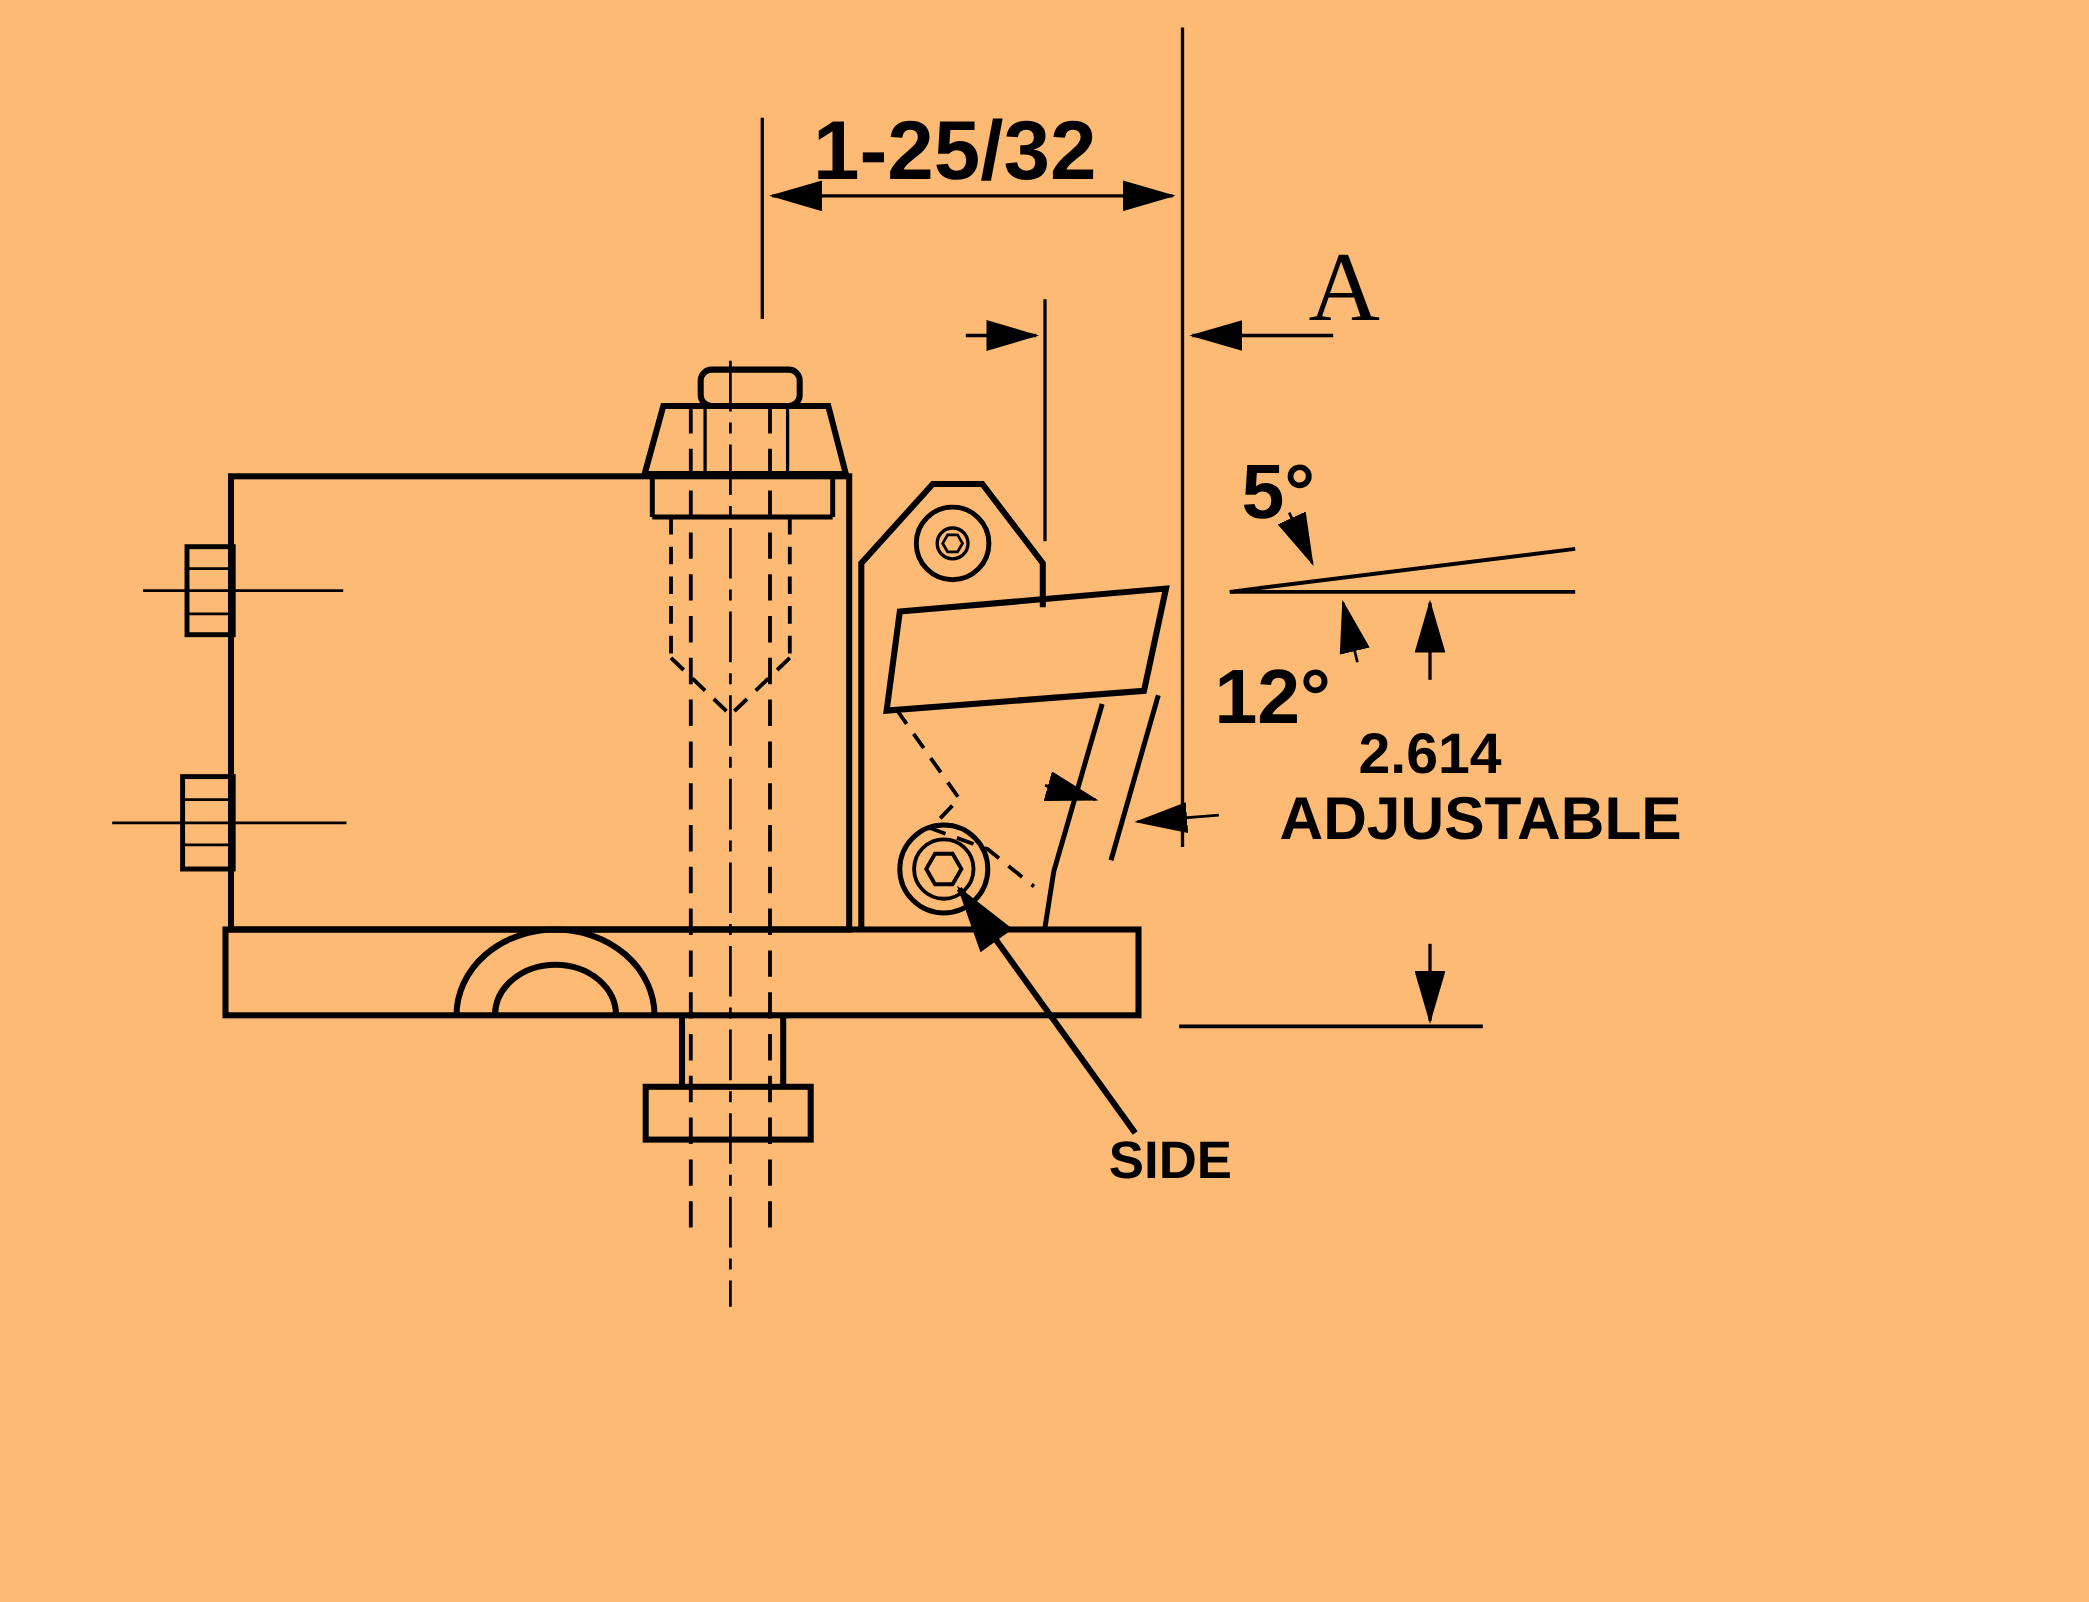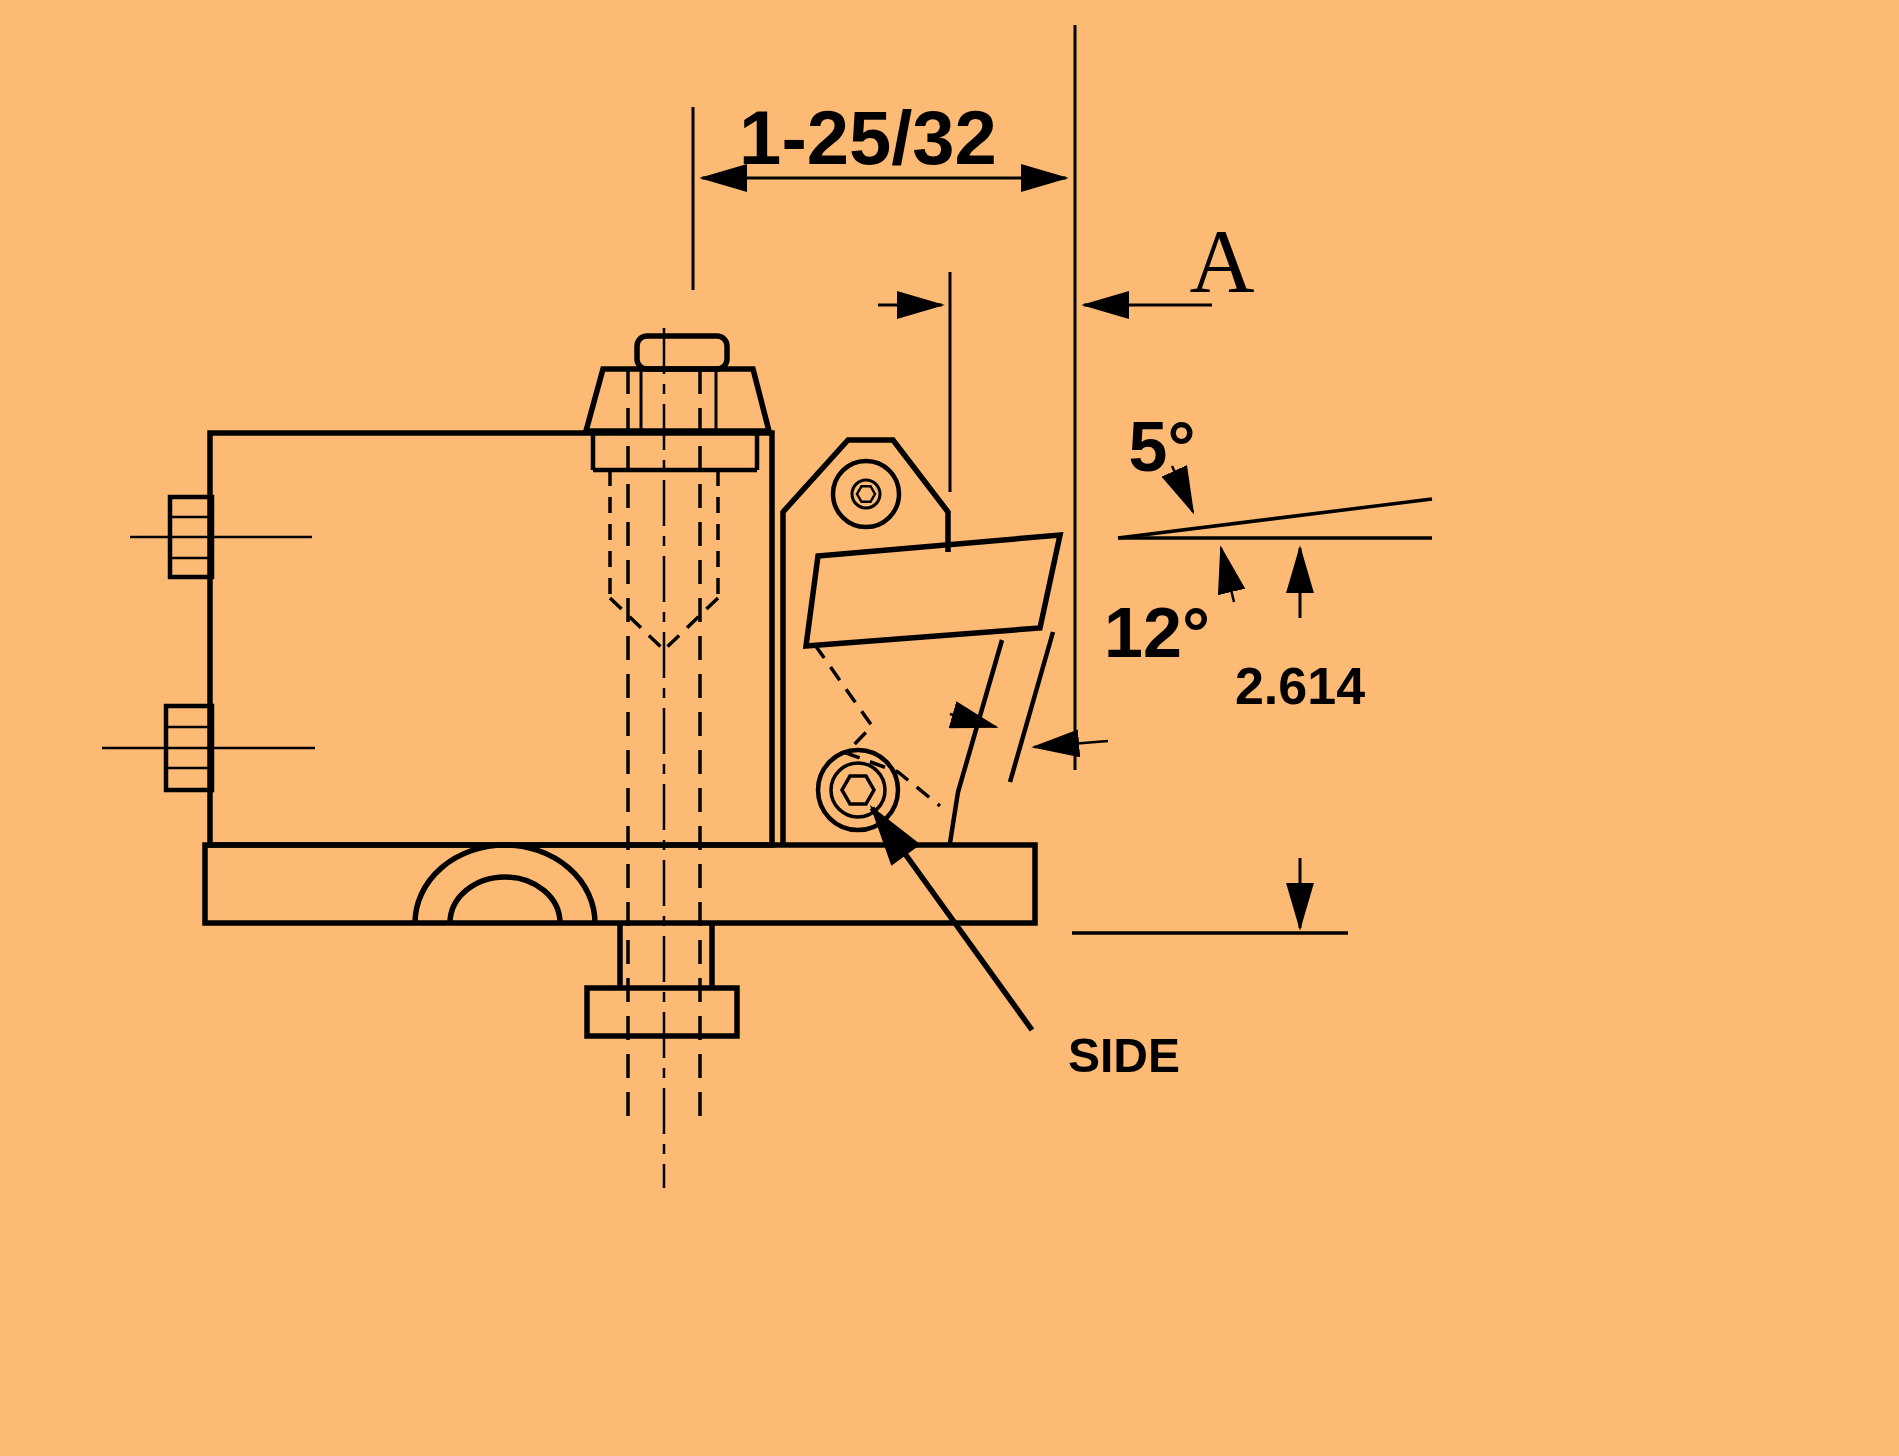--- a/index.html
+++ b/index.html
@@ -142,17 +142,18 @@
   <div class="lbl" style="left:868px; top:138px; font-size:76px;">1-25/32</div>
 
   <div class="lbl serif" style="left:1222px; top:262px; font-size:90px;">A</div>
 
   <div class="lbl" style="left:1162px; top:447px; font-size:70px;">5°</div>
 
   <div class="lbl" style="left:1157px; top:633px; font-size:70px;text-align:right;">12°</div>
 
   <div class="lbl" style="left:1300px; top:686px; font-size:52px;">2.614</div>
 
+  <div class="lbl" style="left:1346px; top:744px; font-size:55px;">ADJUSTABLE</div>
 
-  <div class="lbl" style="left:1124px; top:1056px; font-size:48px;">SIDE</div>
+  <div class="lbl" style="left:1064px; top:1056px; font-size:48px;">SIDE</div>
 
 
 </div>
 
 </body></html>

